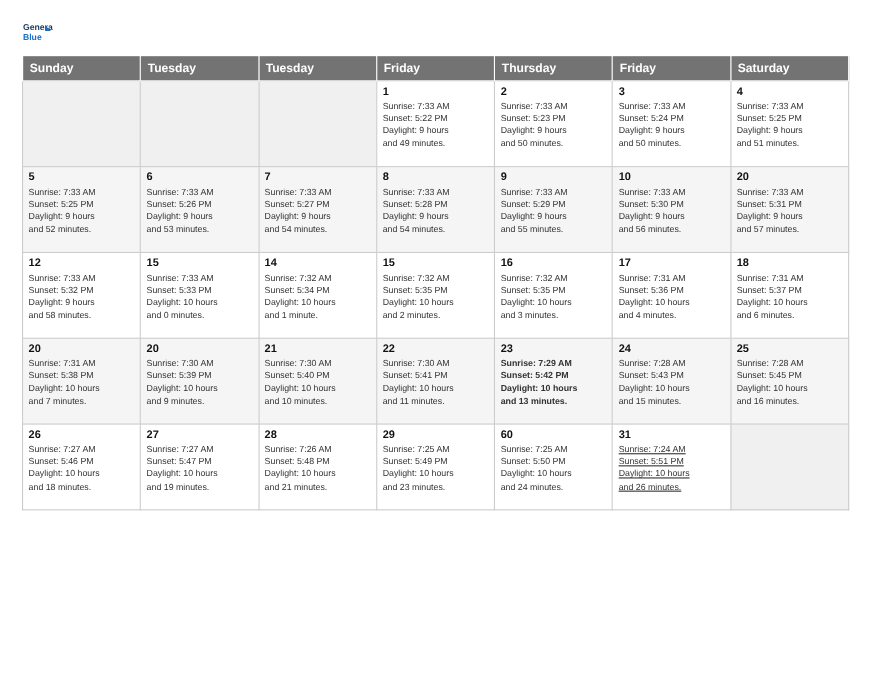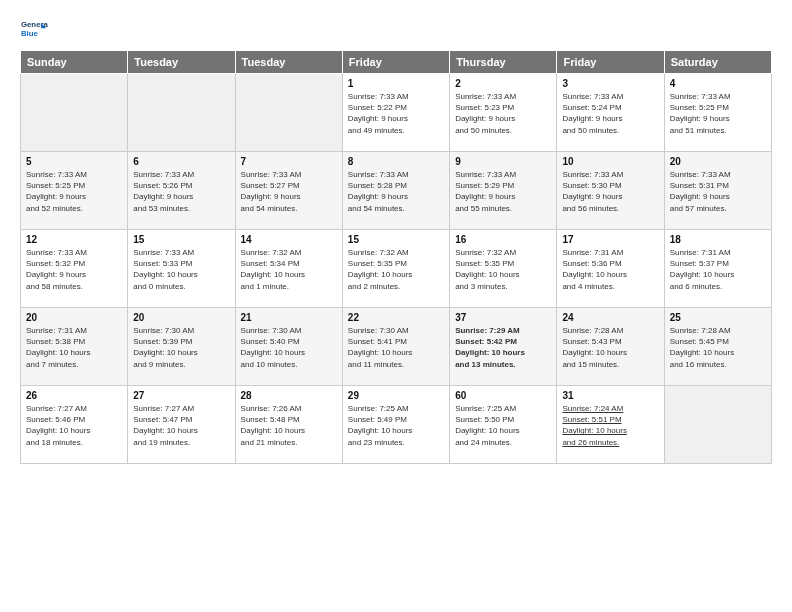--- a/index.html
+++ b/index.html
@@ -288,21 +288,21 @@
 and 10 minutes.</div>
           </td>
           <td>
             <span class="day-number">22</span>
             <div class="day-info" style="white-space: pre-line;">Sunrise: 7:30 AM
 Sunset: 5:41 PM
 Daylight: 10 hours
 and 11 minutes.</div>
           </td>
           <td>
-            <span class="day-number">37</span>
+            <span class="day-number">23</span>
             <div class="day-info" style="white-space: pre-line; font-weight: bold;">Sunrise: 7:29 AM
 Sunset: 5:42 PM
 Daylight: 10 hours
 and 13 minutes.</div>
           </td>
           <td>
             <span class="day-number">24</span>
             <div class="day-info" style="white-space: pre-line;">Sunrise: 7:28 AM
 Sunset: 5:43 PM
 Daylight: 10 hours

